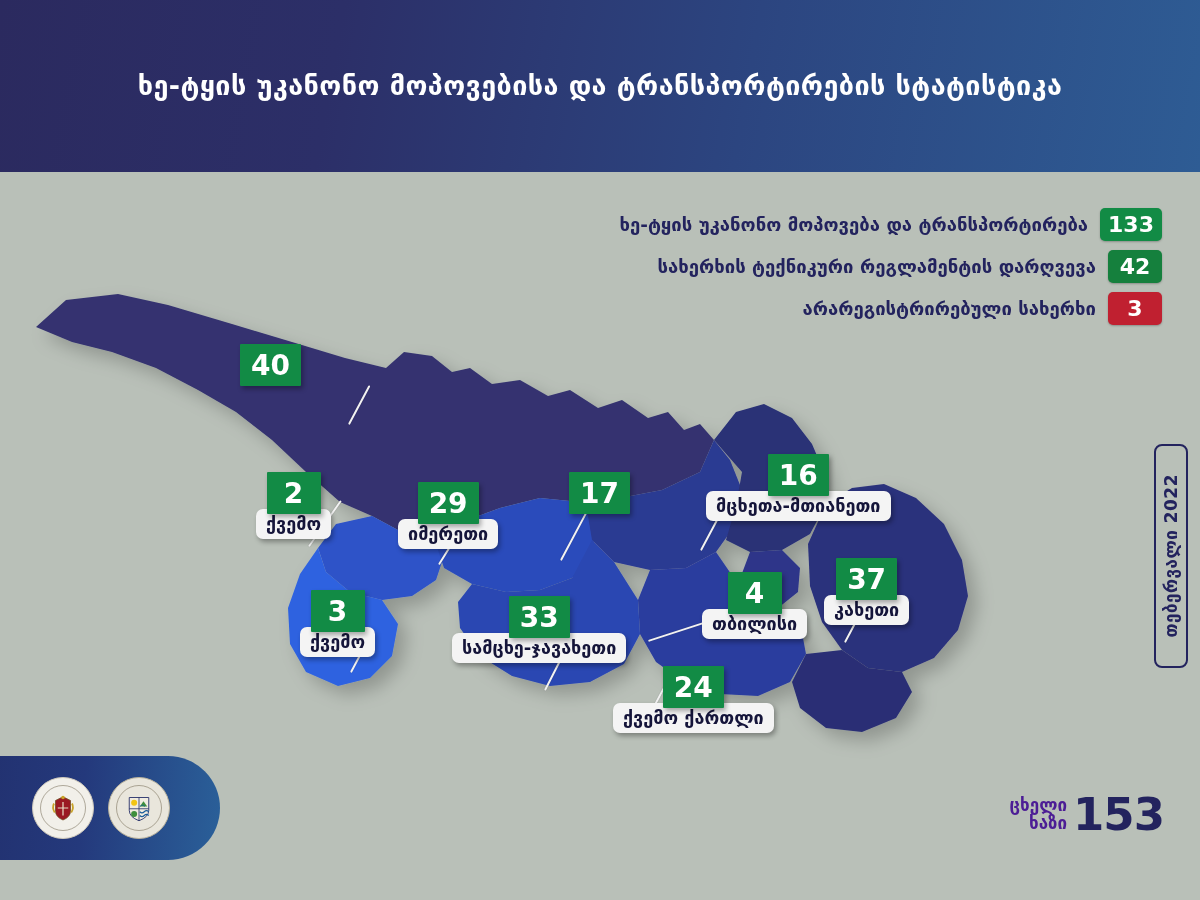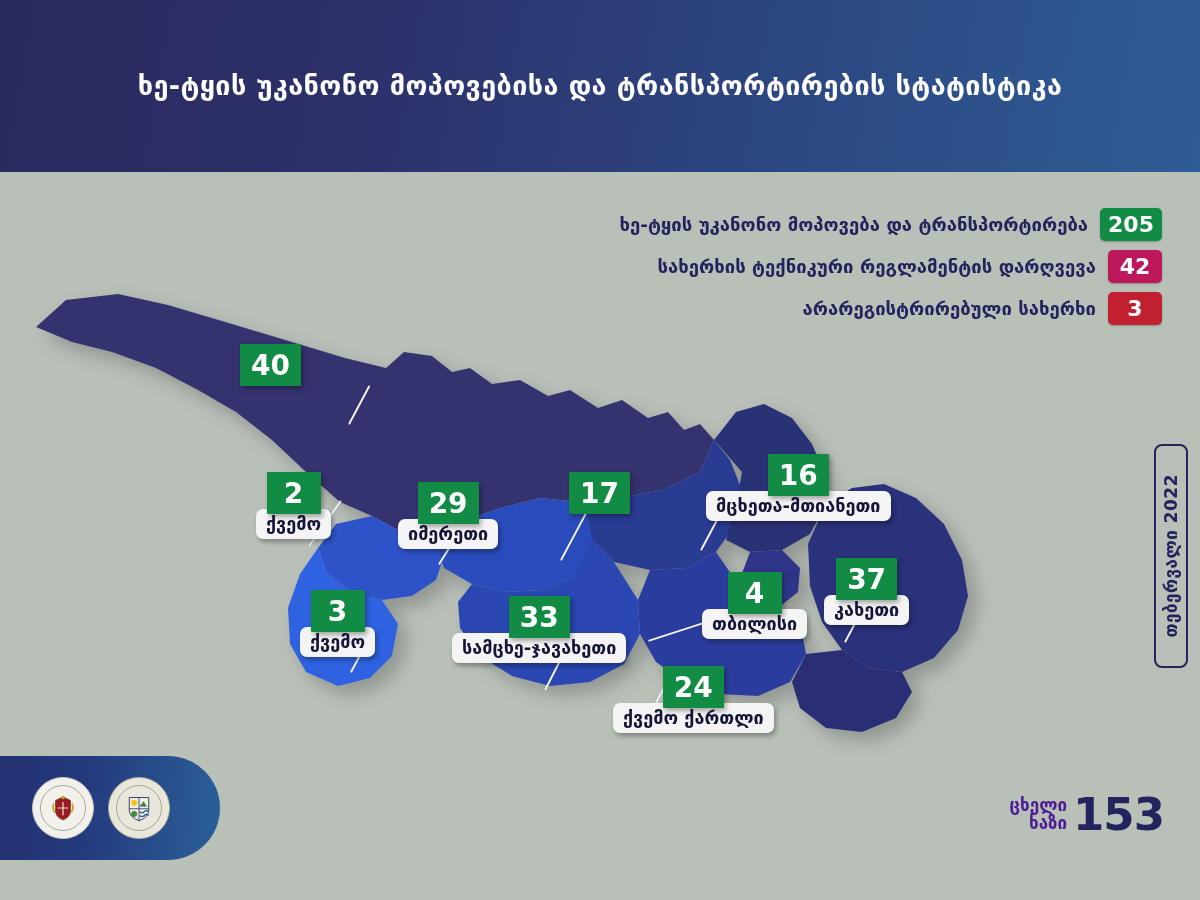--- a/index.html
+++ b/index.html
@@ -117,25 +117,25 @@
 </head>
 <body>
 
 <div id="header">
   <div id="header-title">ხე-ტყის უკანონო მოპოვებისა და ტრანსპორტირების სტატისტიკა</div>
 </div>
 
 <div id="legend">
   <div class="legend-row">
     <span class="legend-label">ხე-ტყის უკანონო მოპოვება და ტრანსპორტირება</span>
-    <span class="legend-badge" style="background:#128b45">205</span>
+    <span class="legend-badge" style="background:#128b45">133</span>
   </div>
   <div class="legend-row">
     <span class="legend-label">სახერხის ტექნიკური რეგლამენტის დარღვევა</span>
-    <span class="legend-badge" style="background:#be185d">42</span>
+    <span class="legend-badge" style="background:#15803d">42</span>
   </div>
   <div class="legend-row">
     <span class="legend-label">არარეგისტრირებული სახერხი</span>
     <span class="legend-badge" style="background:#c02030">3</span>
   </div>
 </div>
 
 <div id="map-wrap">
   <svg id="map-svg" viewBox="0 0 1200 640">
     <defs>

